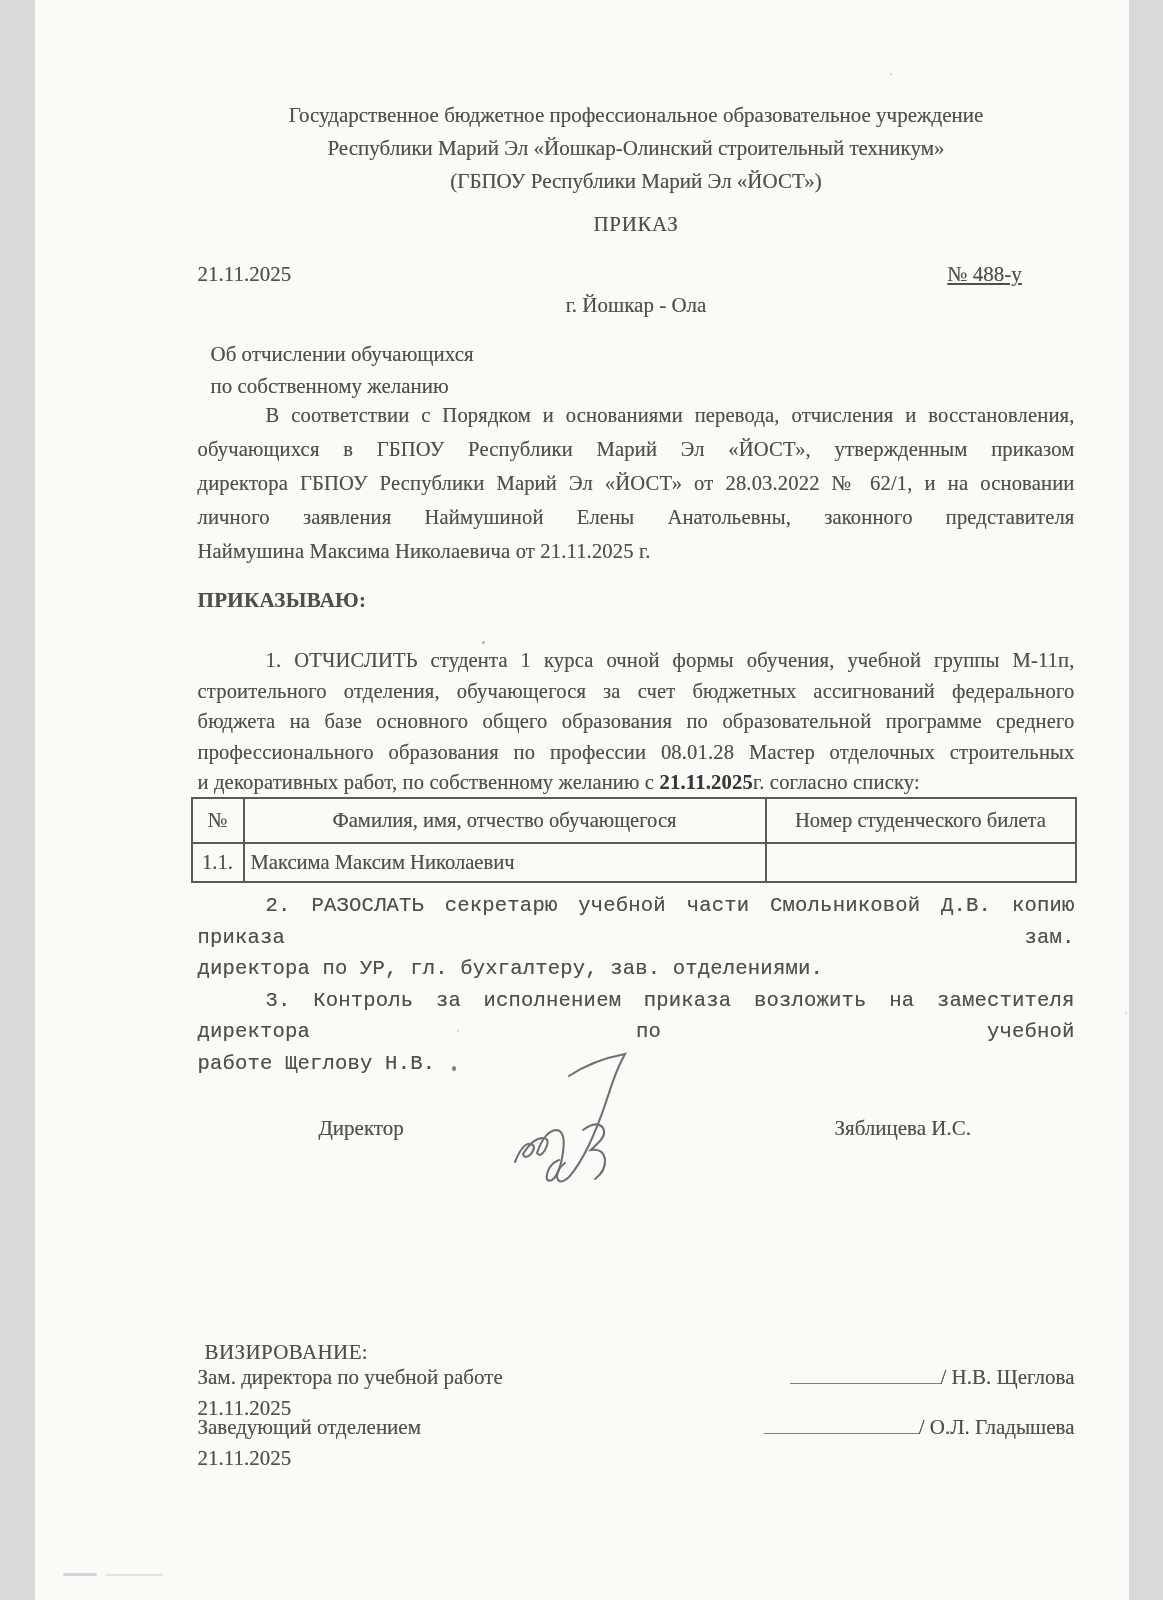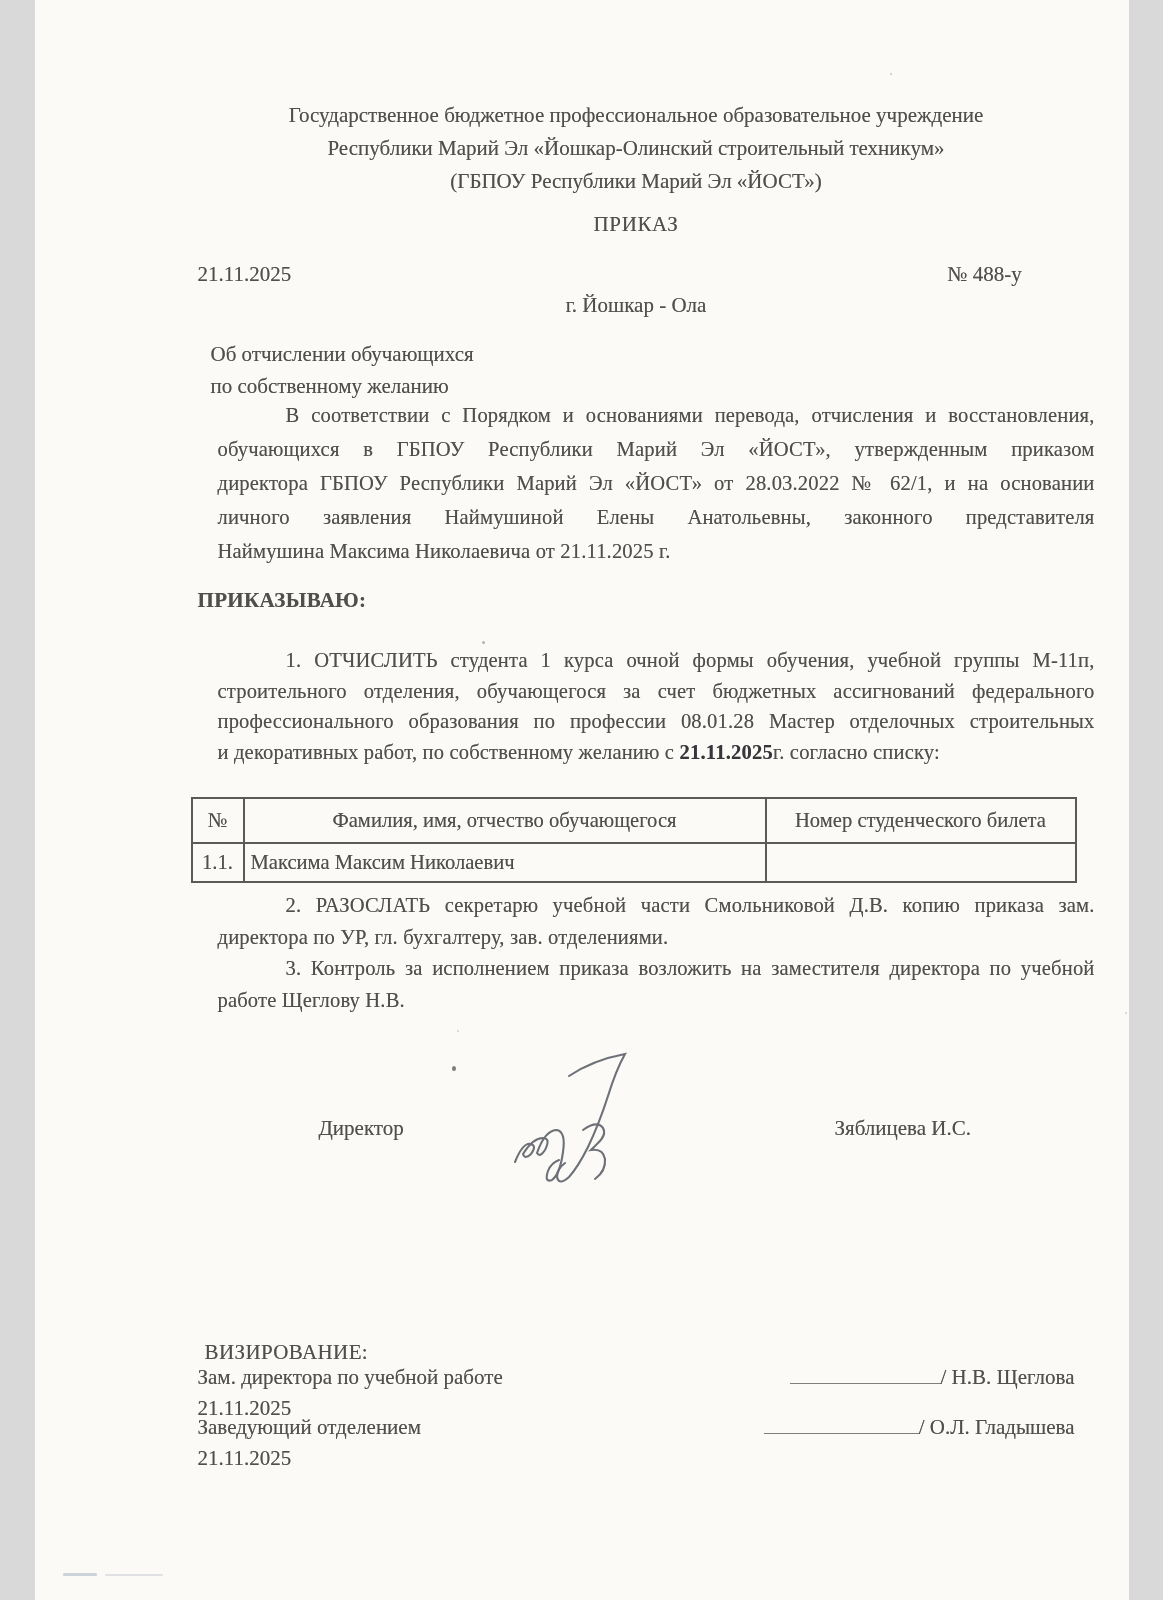--- a/index.html
+++ b/index.html
@@ -8,28 +8,28 @@
     background:#fbfaf7; overflow:hidden;
     font-family:"Liberation Serif","DejaVu Serif",serif;
     color:#4f4f4d;
     text-shadow:0 0 .5px rgba(79,79,77,.55);
   }
   .abs { position:absolute; }
 
   .hdr { left:163px; top:99px; width:877px; text-align:center; font-size:21px; line-height:33px; }
   .title { left:163px; top:212px; width:877px; text-align:center; font-size:21px; letter-spacing:.6px; }
   .daterow { left:163px; top:262px; width:877px; height:33px; font-size:21px; }
-  .daterow .num { position:absolute; left:750px; top:0; }
+  .daterow .num { position:absolute; left:750px; top:0;text-decoration:underline; }
   .city { left:163px; top:293px; width:877px; text-align:center; font-size:21px; }
   .subject { left:176px; top:338px; font-size:21px; line-height:32px; }
 
-  .para { left:163px; width:877px; font-size:20.6px; letter-spacing:.15px;margin-left:20px; }
+  .para { left:163px; width:877px; font-size:20.6px; letter-spacing:.15px; }
   .preamble { top:398px; line-height:34px; }
   .item1 { top:645px; line-height:30.5px; }
-  .items23 { top:890px; line-height:31.5px; }
+  .items23 { top:890px; line-height:31.5px;font-family:Liberation Mono, monospace; }
   .jline { text-align:justify; text-align-last:justify; }
   .lline { text-align:left; }
   .indent { text-indent:68px; }
   .bdate { font-weight:bold; color:#37373b; letter-spacing:.2px; }
 
   .resolution { left:163px; top:588px; font-size:21px; letter-spacing:.3px;font-weight:bold; }
 
   table.students { position:absolute; left:156px; top:797px; width:884px;
     border-collapse:collapse; table-layout:fixed; }
   table.students th, table.students td {
@@ -96,20 +96,21 @@
     <div class="jline">директора ГБПОУ Республики Марий Эл «ЙОСТ» от 28.03.2022 № 62/1, и на основании</div>
     <div class="jline">личного заявления Наймушиной Елены Анатольевны, законного представителя</div>
     <div class="lline">Наймушина Максима Николаевича от 21.11.2025 г.</div>
   </div>
 
   <div class="abs resolution">ПРИКАЗЫВАЮ:</div>
 
   <div class="abs para item1">
     <div class="jline indent">1. ОТЧИСЛИТЬ студента 1 курса очной формы обучения, учебной группы М-11п,</div>
     <div class="jline">строительного отделения, обучающегося за счет бюджетных ассигнований федерального</div>
+    <div class="jline">бюджета на базе основного общего образования по образовательной программе среднего</div>
     <div class="jline">профессионального образования по профессии 08.01.28 Мастер отделочных строительных</div>
     <div class="lline"><span>и декоративных работ, по собственному желанию с </span><span class="bdate">21.11.2025</span><span>г. согласно списку:</span></div>
   </div>
 
   <table class="students">
     <colgroup>
         <col class="c1">
         <col class="c2">
         <col class="c3">
       </colgroup>

